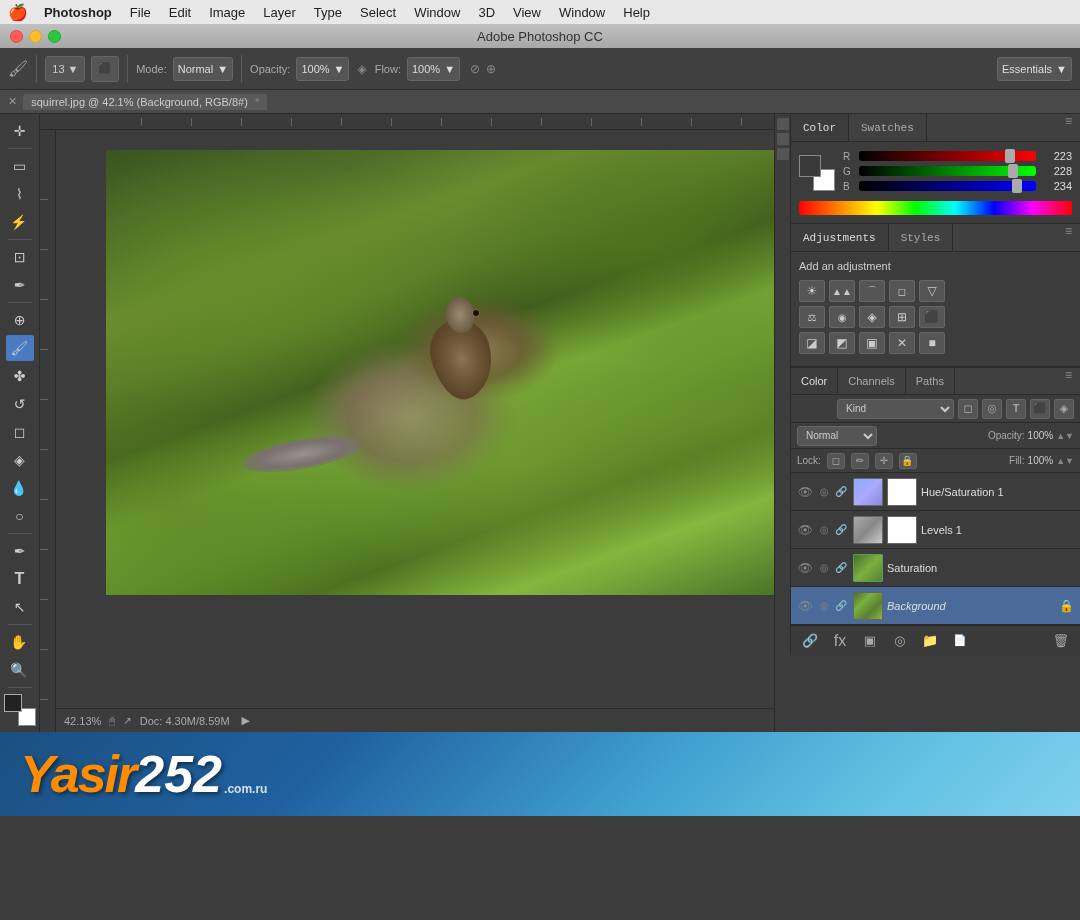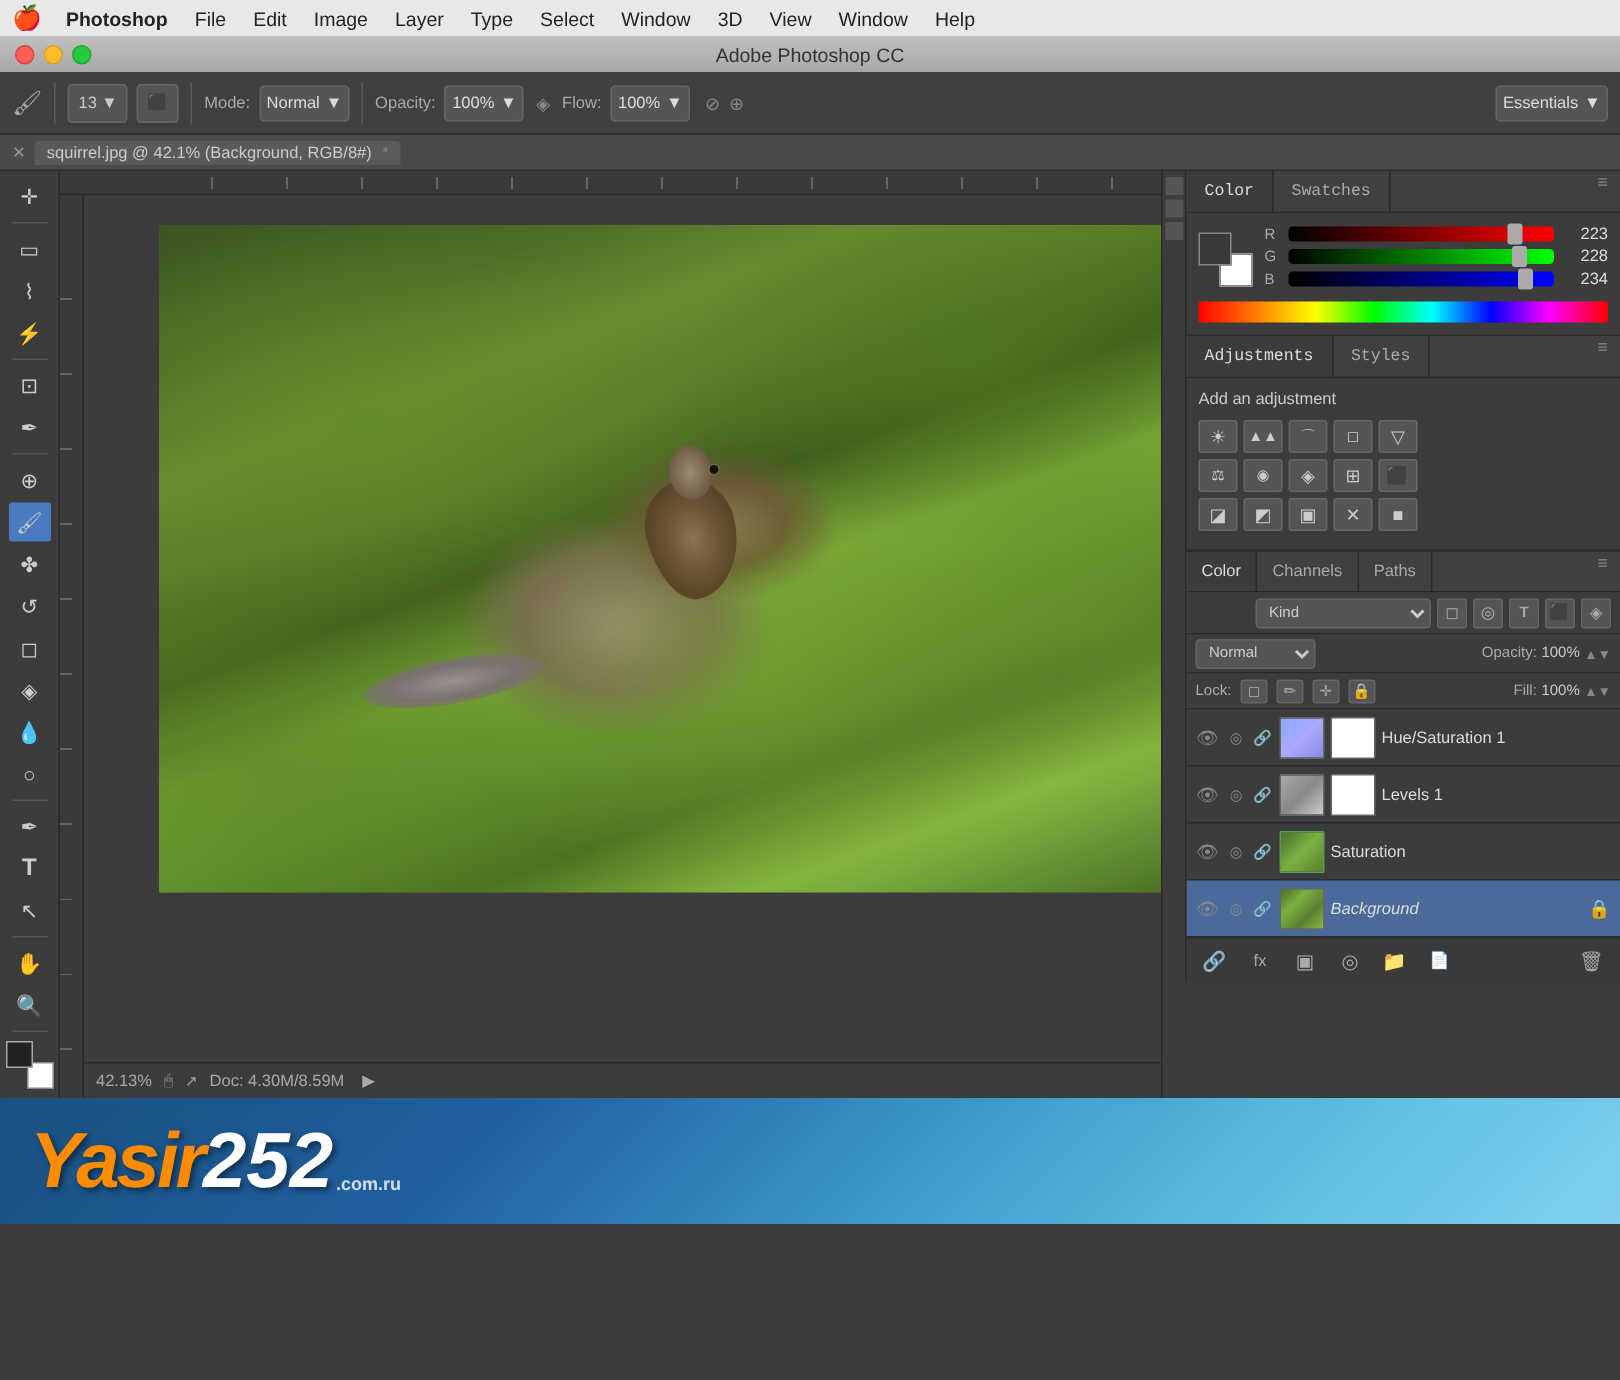--- a/index.html
+++ b/index.html
@@ -559,21 +559,21 @@
           <span class="layer-circle">◎</span>
           <span class="layer-link">🔗</span>
           <div class="layer-thumb thumb-bg"></div>
           <span class="layer-name" style="font-style:italic;">Background</span>
           <span class="layer-lock-icon">🔒</span>
         </div>
       </div>
 
       <div class="layers-footer">
         <div class="footer-btn" title="Link layers">🔗</div>
-        <div class="footer-btn" title="Add effect" style="font-size:11px; ">fx</div>
+        <div class="footer-btn" title="Add effect" style="font-size:16px; ">fx</div>
         <div class="footer-btn" title="Add mask">▣</div>
         <div class="footer-btn" title="New fill/adjustment">◎</div>
         <div class="footer-btn" title="New group">📁</div>
         <div class="footer-btn" title="New layer" style="font-size:11px;">📄</div>
         <div class="footer-btn" title="Delete layer" style="margin-left:auto;">🗑</div>
       </div>
     </div>
   </div>
 </div>
 

